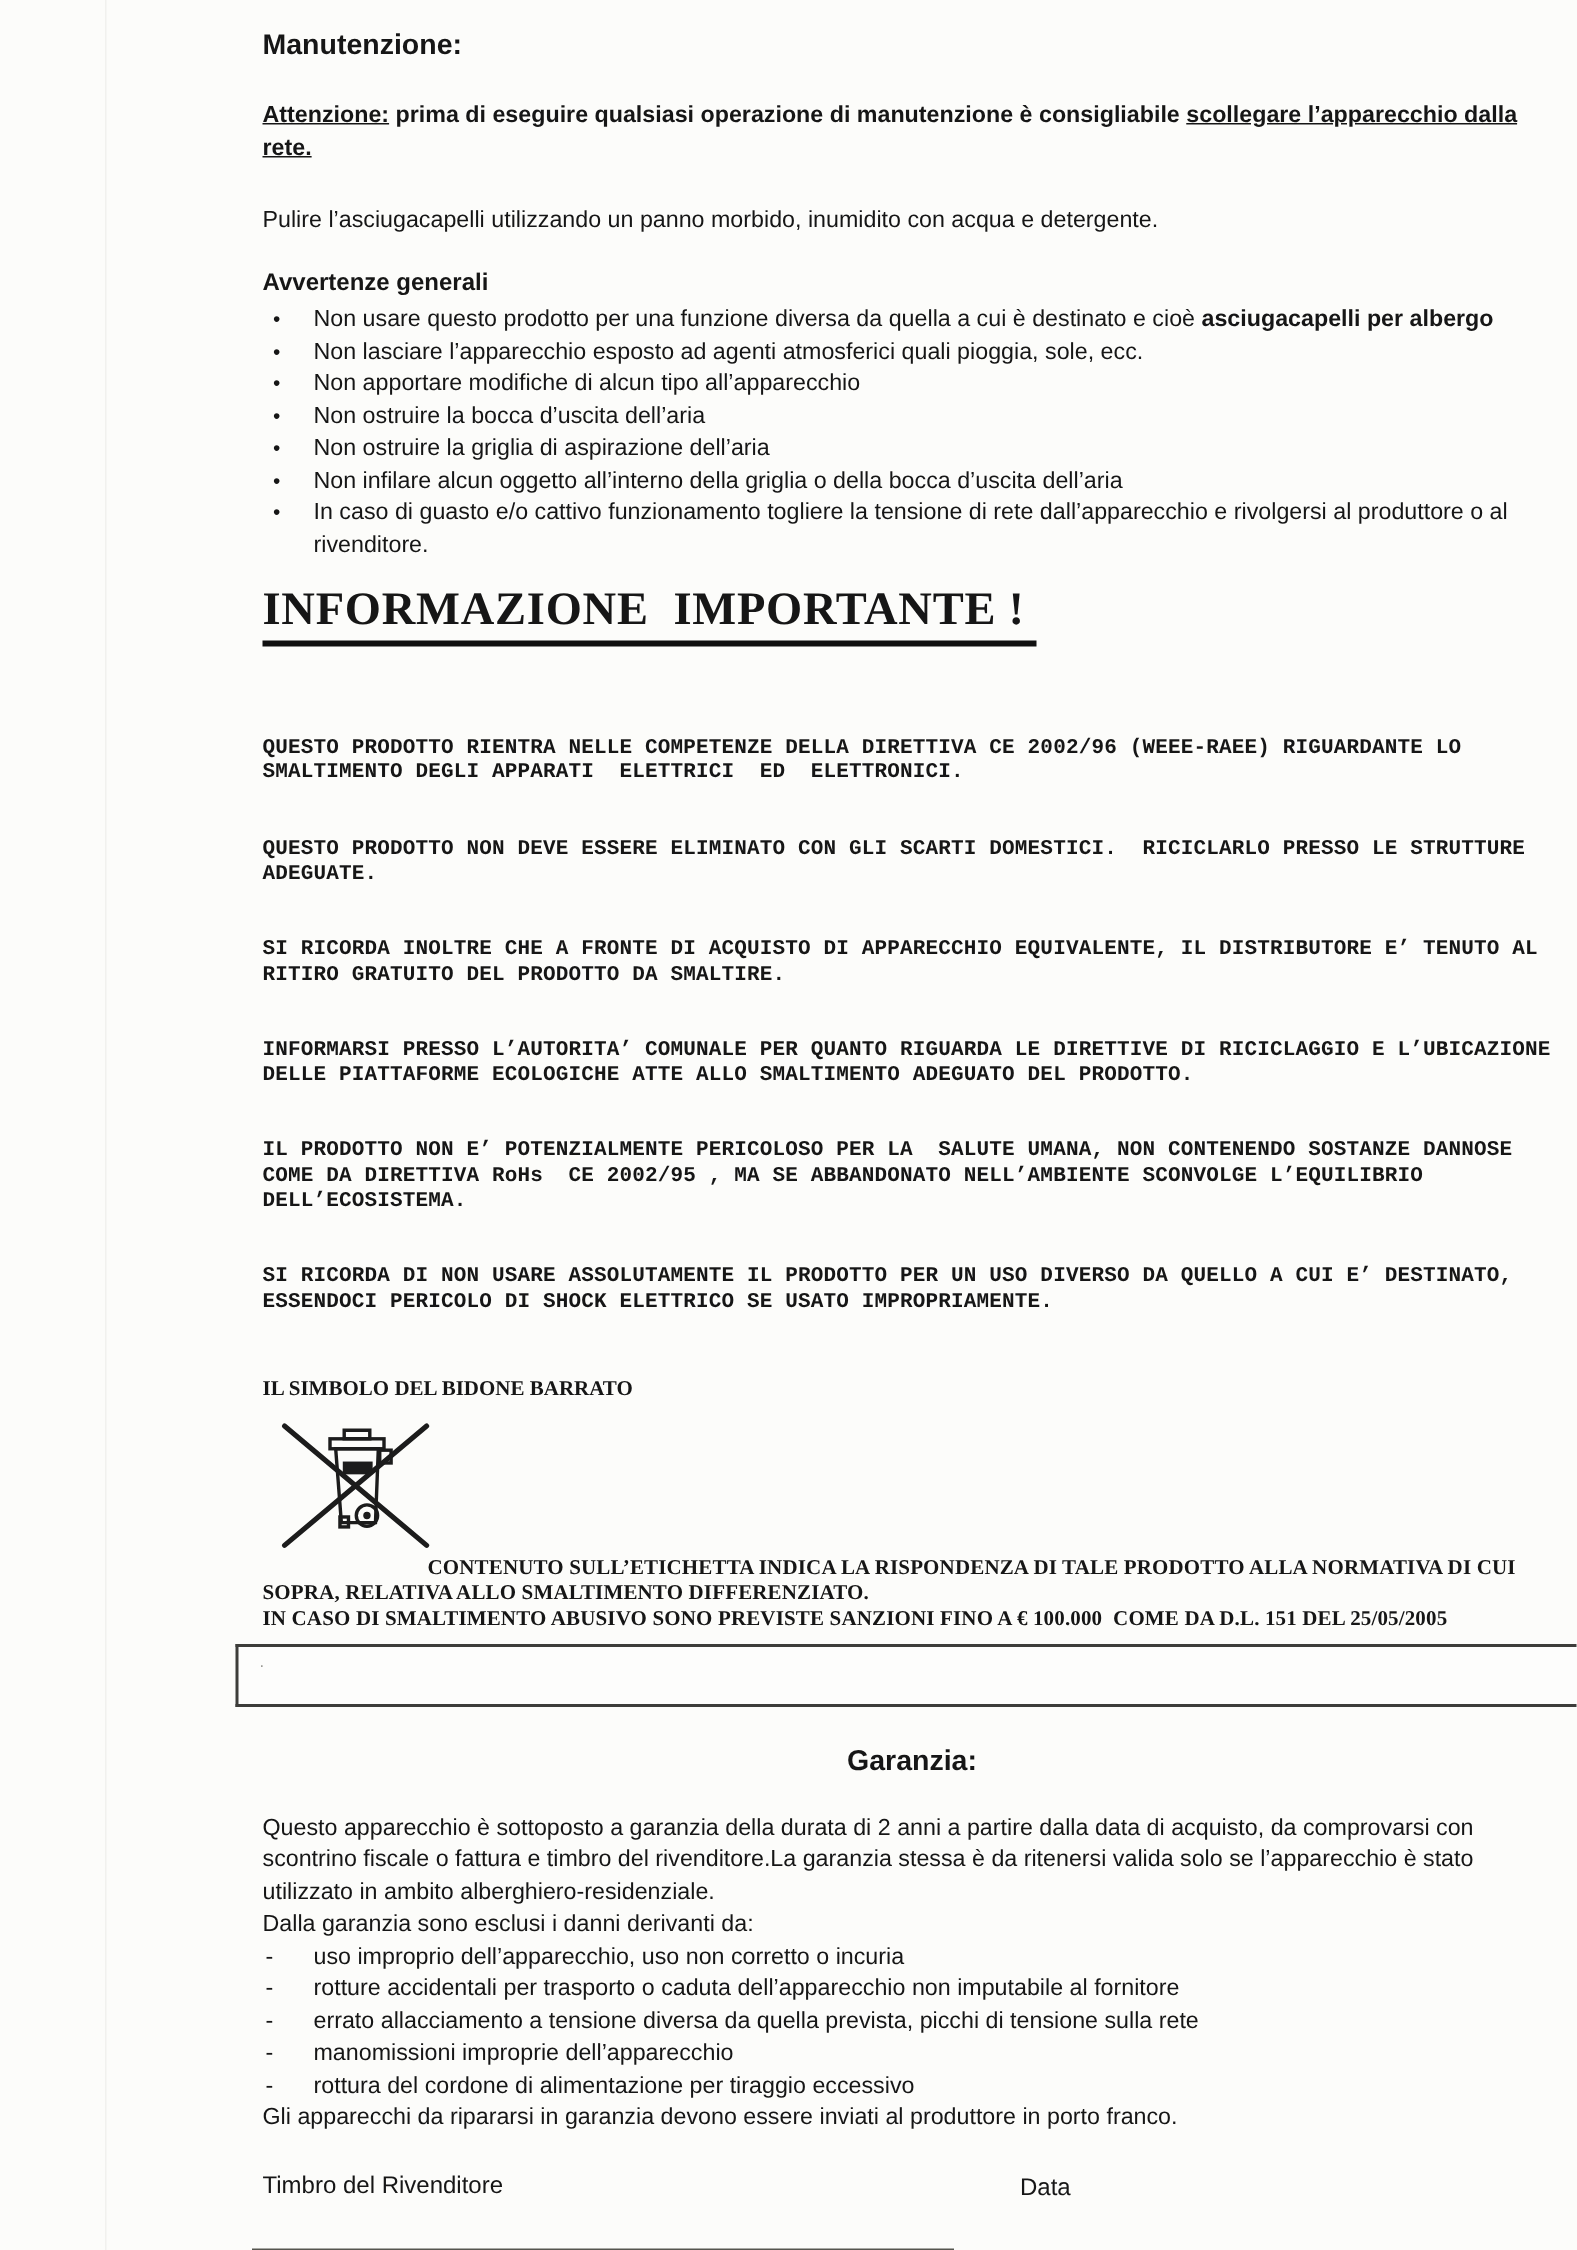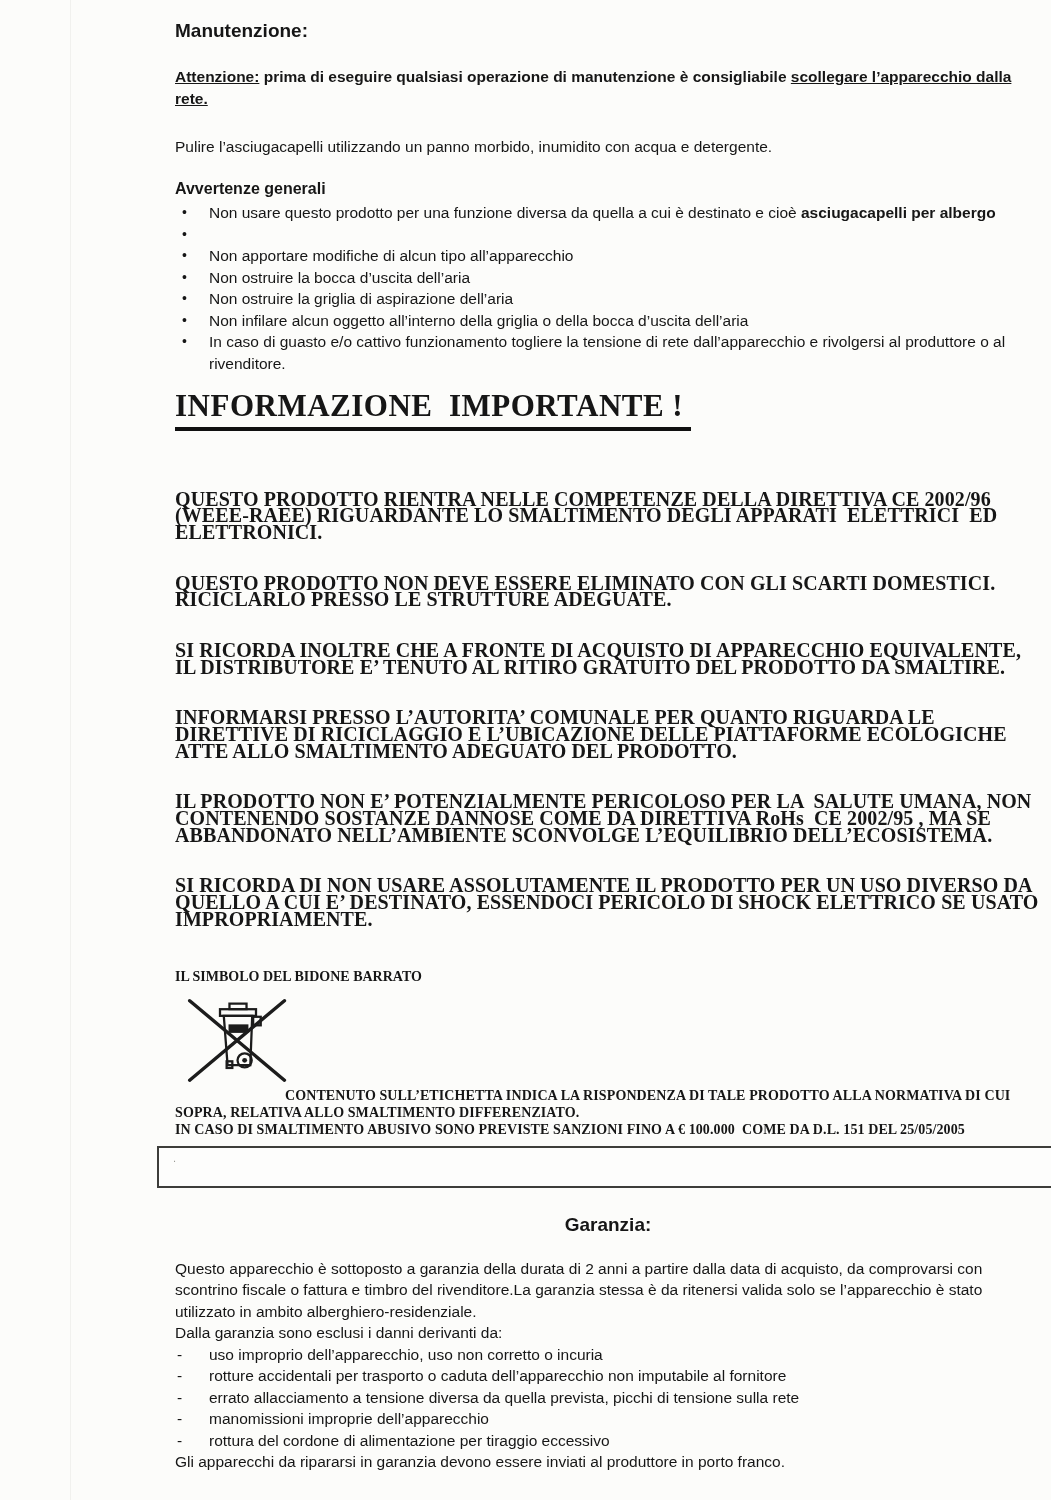--- a/index.html
+++ b/index.html
@@ -44,23 +44,23 @@
     font-weight:bold;
     font-size:31px;
     letter-spacing:.5px;
     white-space:pre;
     border-bottom:4px solid #101010;
     padding:0 8px 3px 0;
     text-align:center;
   }
   .serif-block {
     margin-top:26px;
-    font-family:Liberation Serif, serif;
+    font-family:Liberation Mono, monospace;
     font-weight:bold;
-    font-size:20px;
+    font-size:14px;
     line-height:16.8px;
     letter-spacing:.1px;
     white-space:pre-wrap;
   }
   .bidone-label {
     margin-top:8px;
     font-family:"Liberation Serif", serif;
     font-weight:bold; font-size:14px;
   }
   .bin-wrap { margin:10px 0 0 8px; width:110px; height:90px; }
@@ -88,21 +88,21 @@
     font-size:11px; color:#9a9a94;
     padding:4px 0 0 14px;
   }
   
   .h-garanzia { margin-top:26px; font-size:19px; font-weight:bold;text-align:center; }
   .warranty-intro { margin-top:22px; font-size:15.5px; line-height:21.5px; }
   .dash-list { }
   .dash-row { display:flex; font-size:15.5px; line-height:21.5px; }
   .dash-row .marker { width:34px; flex:0 0 34px; padding-left:2px; }
   .warranty-outro { font-size:15.5px; line-height:21.5px; }
-  .stamp-row { position:relative; margin-top:26px; font-size:12px; }
+  .stamp-row { position:relative; margin-top:26px; font-size:16px; }
   .date-label { position:absolute; left:505px; top:1px; }
   .stamp-box {
     margin-top:32px;
     margin-left:-7px;
     width:468px; height:100px;
     border:2px solid #55554f;
     background:#fdfdfc;
   }
 </style>
 </head>
@@ -120,20 +120,21 @@
 
   <div class="h-warnings">Avvertenze generali</div>
 
   <div class="bullet-list">
     <div class="bullet-row">
       <span class="marker">•</span>
       <span class="btext"><span>Non usare questo prodotto per una funzione diversa da quella a cui è destinato e cioè </span><b>asciugacapelli per albergo</b></span>
     </div>
     <div class="bullet-row">
       <span class="marker">•</span>
+      <span class="btext">Non lasciare l’apparecchio esposto ad agenti atmosferici quali pioggia, sole, ecc.</span>
     </div>
     <div class="bullet-row">
       <span class="marker">•</span>
       <span class="btext">Non apportare modifiche di alcun tipo all’apparecchio</span>
     </div>
     <div class="bullet-row">
       <span class="marker">•</span>
       <span class="btext">Non ostruire la bocca d’uscita dell’aria</span>
     </div>
     <div class="bullet-row">

